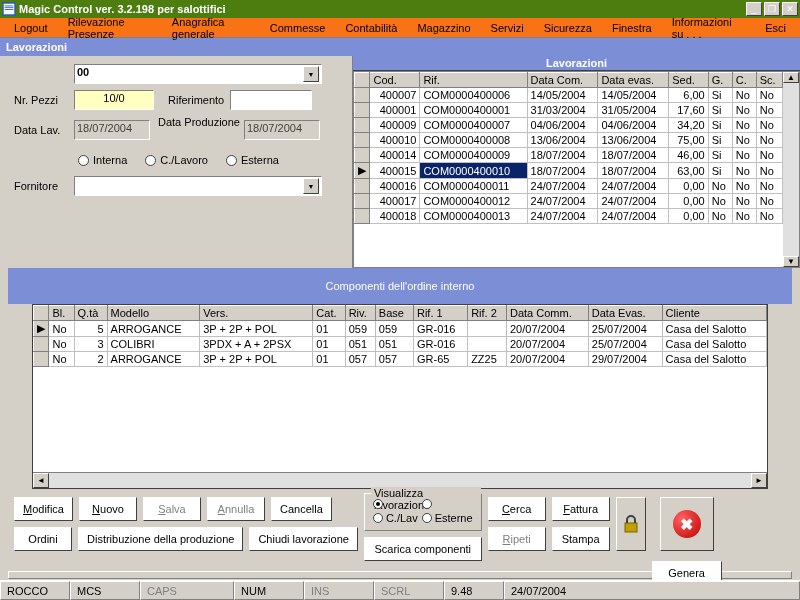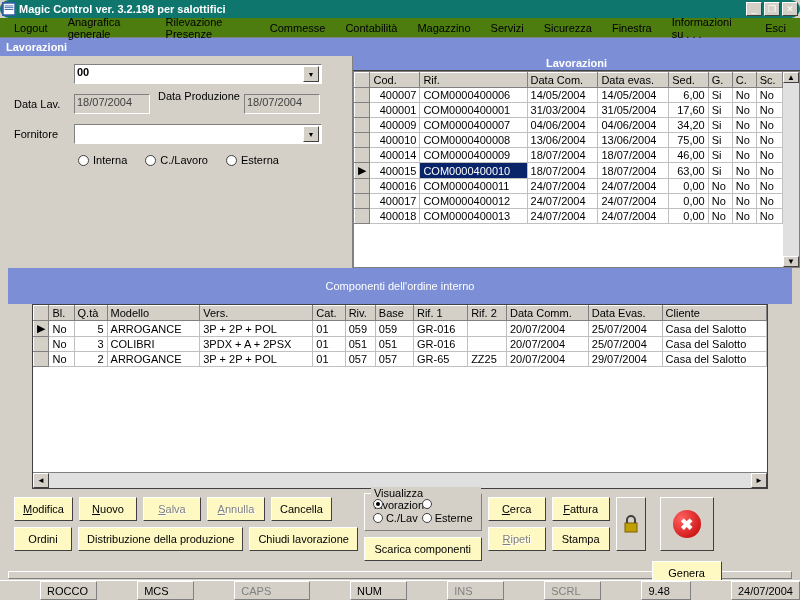--- a/index.html
+++ b/index.html
@@ -1,23 +1,23 @@
 <!DOCTYPE html>
 <html><head>
 <meta charset="utf-8">
 <style>
 * { box-sizing: border-box; margin: 0; padding: 0; font-family: "MS Sans Serif", Tahoma, sans-serif; font-size: 11px; }
 body { background: #d4d0c8; width: 800px; height: 600px; overflow: hidden; }
 
-.titlebar { background: #0f766e; color: #fff; height: 18px; display: flex; align-items: center; padding: 0 2px; border-radius: 9px; }
+.titlebar { background: #4d7c0f; color: #fff; height: 18px; display: flex; align-items: center; padding: 0 2px; }
 .titlebar .icon { width: 14px; height: 14px; margin-right: 3px; }
 .titlebar .title { flex: 1; font-weight: bold; font-size: 11px; }
 .titlebar .winbtn { width: 16px; height: 14px; background: #d4d0c8; border: 1px solid #fff; border-right-color:#404040; border-bottom-color:#404040; margin-left: 2px; display:flex; align-items:center; justify-content:center; font-size:9px; font-family:Marlett,Arial; }
 
-.menubar { background: #4d7c0f; height: 20px; display: flex; align-items: center; padding: 5px 4px; border-bottom: 1px solid #808080; }
+.menubar { background: #f97316; height: 20px; display: flex; align-items: center; padding: 5px 4px; border-bottom: 1px solid #808080; }
 .menubar span { padding: 2px 10px; cursor: default; }
 
 .panel-title { background: #7b8ed6; color: #fff; font-weight: bold; padding: 2px 6px; height: 18px; display:flex; align-items:center; }
 .window-body { padding: 0; }
 
 .main-area { display: flex; height: 212px; }
 .form-pane { width: 352px; padding: 8px 24px 4px 14px; }
 .form-row { display: flex; align-items: center; margin-bottom: 6px; min-height: 20px; }
 .form-row .lbl { width: 60px; }
 .combo, .txt { border: 1px solid #808080; border-right-color:#fff; border-bottom-color:#fff; background: #fff; height: 20px; padding: 1px 2px; }
@@ -43,39 +43,39 @@
 .rowhdr { width:14px; background:#d4d0c8 !important; border:1px solid #808080; border-top-color:#fff; border-left-color:#fff; }
 .sel-cell { background:#0a246a !important; color:#fff; }
 
 .components-title { background:#7b8ed6; color:#fff; text-align:center; padding:12px; font-weight:normal; }
 .components-grid { height: 185px; margin: 0 24px; background:#fff; border:1px solid #404040; overflow:auto; position:relative; }
 .comp-scroll { position:absolute; bottom:0; left:0; right:0; height:16px; background:#d4d0c8; border-top:1px solid #808080; display:flex; }
 .sc-btn { width:16px; background:#d4d0c8; border:1px solid #fff; border-right-color:#404040; border-bottom-color:#404040; display:flex;align-items:center;justify-content:center;font-size:8px; }
 .sc-track { flex:1; background:#e0e0e0; }
 
 .button-area { padding: 8px 14px; display:flex; gap: 6px; align-items: flex-start; }
-.btn { background:#fef9c3; border:1px solid #fff; border-right-color:#404040; border-bottom-color:#404040; padding: 4px 8px; min-width:58px; text-align:center; cursor:pointer; height:24px; display:flex; align-items:center; justify-content:center; }
+.btn { background:#ffffff; border:1px solid #fff; border-right-color:#404040; border-bottom-color:#404040; padding: 4px 8px; min-width:58px; text-align:center; cursor:pointer; height:24px; display:flex; align-items:center; justify-content:center; }
 .btn.dis { color:#808080; text-shadow: 1px 1px #fff; }
 .btn u { text-decoration: underline; }
 .btn-col { display:flex; flex-direction:column; gap:6px; }
 .btn-row { display:flex; gap:6px; flex-wrap:wrap; }
 
 .fieldset { border:1px solid #808080; border-top-color:#fff; border-left-color:#fff; padding: 4px 8px 6px; position:relative; margin-top:-4px; }
 .fieldset .legend { position:absolute; top:-7px; left:6px; background:#d4d0c8; padding:0 3px; }
 .fs-radios { display:grid; grid-template-columns: auto auto; gap: 2px 4px; }
 .fs-radios label { display:flex; align-items:center; gap:3px; }
 .rdot { width:10px; height:10px; border-radius:50%; border:1px solid #404040; background:#fff; position:relative; }
 .rdot.on::after { content:""; position:absolute; top:2px; left:2px; width:4px; height:4px; border-radius:50%; background:#000; }
 
 .lock-btn { width:30px; height:54px; background:#d4d0c8; border:1px solid #fff; border-right-color:#404040; border-bottom-color:#404040; display:flex; align-items:center; justify-content:center; }
 .close-circle { width:28px; height:28px; border-radius:50%; background: radial-gradient(circle at 30% 30%, #ff6060, #c00000); display:flex; align-items:center; justify-content:center; color:#fff; font-weight:bold; font-size:16px; }
 .close-btn-wrap { width:54px; height:54px; background:#d4d0c8; border:1px solid #fff; border-right-color:#404040; border-bottom-color:#404040; display:flex; align-items:center; justify-content:center; }
 
 .statusbar { position:absolute; bottom:0; left:0; right:0; height:20px; background:#d4d0c8; border-top:1px solid #fff; display:flex; }
-.statusbar .cell { border:1px solid #808080; border-top-color:#fff; border-left-color:#fff; padding:1px 6px; display:flex; align-items:center;margin-left:40px; }
+.statusbar .cell { border:1px solid #808080; border-top-color:#fff; border-left-color:#fff; padding:1px 6px; display:flex; align-items:center; }
 .thin-bar { height:8px; background:#d4d0c8; border:1px solid #808080; border-top-color:#fff; border-left-color:#fff; margin: 2px 8px; }
 
 .vscroll { width:16px; background:#d4d0c8; display:flex; flex-direction:column; }
 .grid-wrap { display:flex; height:100%; }
 .grid-inner { flex:1; overflow:hidden; }
 </style>
 </head>
 <body>
 
 <div class="titlebar">
@@ -87,22 +87,22 @@
       <rect x="3" y="8" width="10" height="1" fill="#3060a0"></rect>
     </svg>
   <span class="title">Magic Control ver. 3.2.198 per salottifici</span>
   <div class="winbtn">_</div>
   <div class="winbtn">❐</div>
   <div class="winbtn">✕</div>
 </div>
 
 <div class="menubar" id="menubar">
     <span>Logout</span>
+    <span>Rilevazione Presenze</span>
     <span>Anagrafica generale</span>
-    <span>Rilevazione Presenze</span>
     <span>Commesse</span>
     <span>Contabilità</span>
     <span>Magazzino</span>
     <span>Servizi</span>
     <span>Sicurezza</span>
     <span>Finestra</span>
     <span>Informazioni su . . .</span>
     <span>Esci</span>
   </div>
 
@@ -112,47 +112,53 @@
   <div class="main-area">
     <div class="form-pane">
       <div class="form-row">
         <span class="lbl"></span>
         <div class="combo combo-wide">
           <span style="font-weight:bold">00</span>
           <div class="combo-btn">▼</div>
         </div>
       </div>
       <div class="form-row">
+        <span class="lbl">Nr. Pezzi</span>
+        <div class="txt txt-yellow">10/0</div>
+        <span style="margin:0 6px 0 14px">Riferimento</span>
+        <div class="txt txt-med"></div>
+      </div>
+      <div class="form-row">
         <span class="lbl">Data Lav.</span>
         <div class="txt txt-date">18/07/2004</div>
         <span style="margin:0 4px 16px 8px">Data Produzione</span>
         <div class="txt txt-date">18/07/2004</div>
+      </div>
+      <div class="form-row">
+        <span class="lbl"></span>
+        <div class="radio-row">
+          <label>
+              <span class="r"></span>
+              <span>Interna</span>
+            </label>
+          <label>
+              <span class="r"></span>
+              <span>C./Lavoro</span>
+            </label>
+          <label>
+              <span class="r"></span>
+              <span>Esterna</span>
+            </label>
+        </div>
       </div>
       <div class="form-row">
         <span class="lbl">Fornitore</span>
         <div class="combo combo-wide">
           <span></span>
           <div class="combo-btn">▼</div>
-        </div>
-      </div>
-      <div class="form-row">
-        <span class="lbl"></span>
-        <div class="radio-row">
-          <label>
-              <span class="r"></span>
-              <span>Interna</span>
-            </label>
-          <label>
-              <span class="r"></span>
-              <span>C./Lavoro</span>
-            </label>
-          <label>
-              <span class="r"></span>
-              <span>Esterna</span>
-            </label>
         </div>
       </div>
     </div>
 
     <div class="grid-pane">
       <div class="grid-title">Lavorazioni</div>
       <div class="grid">
         <div class="grid-wrap">
           <div class="grid-inner">
             <table>

